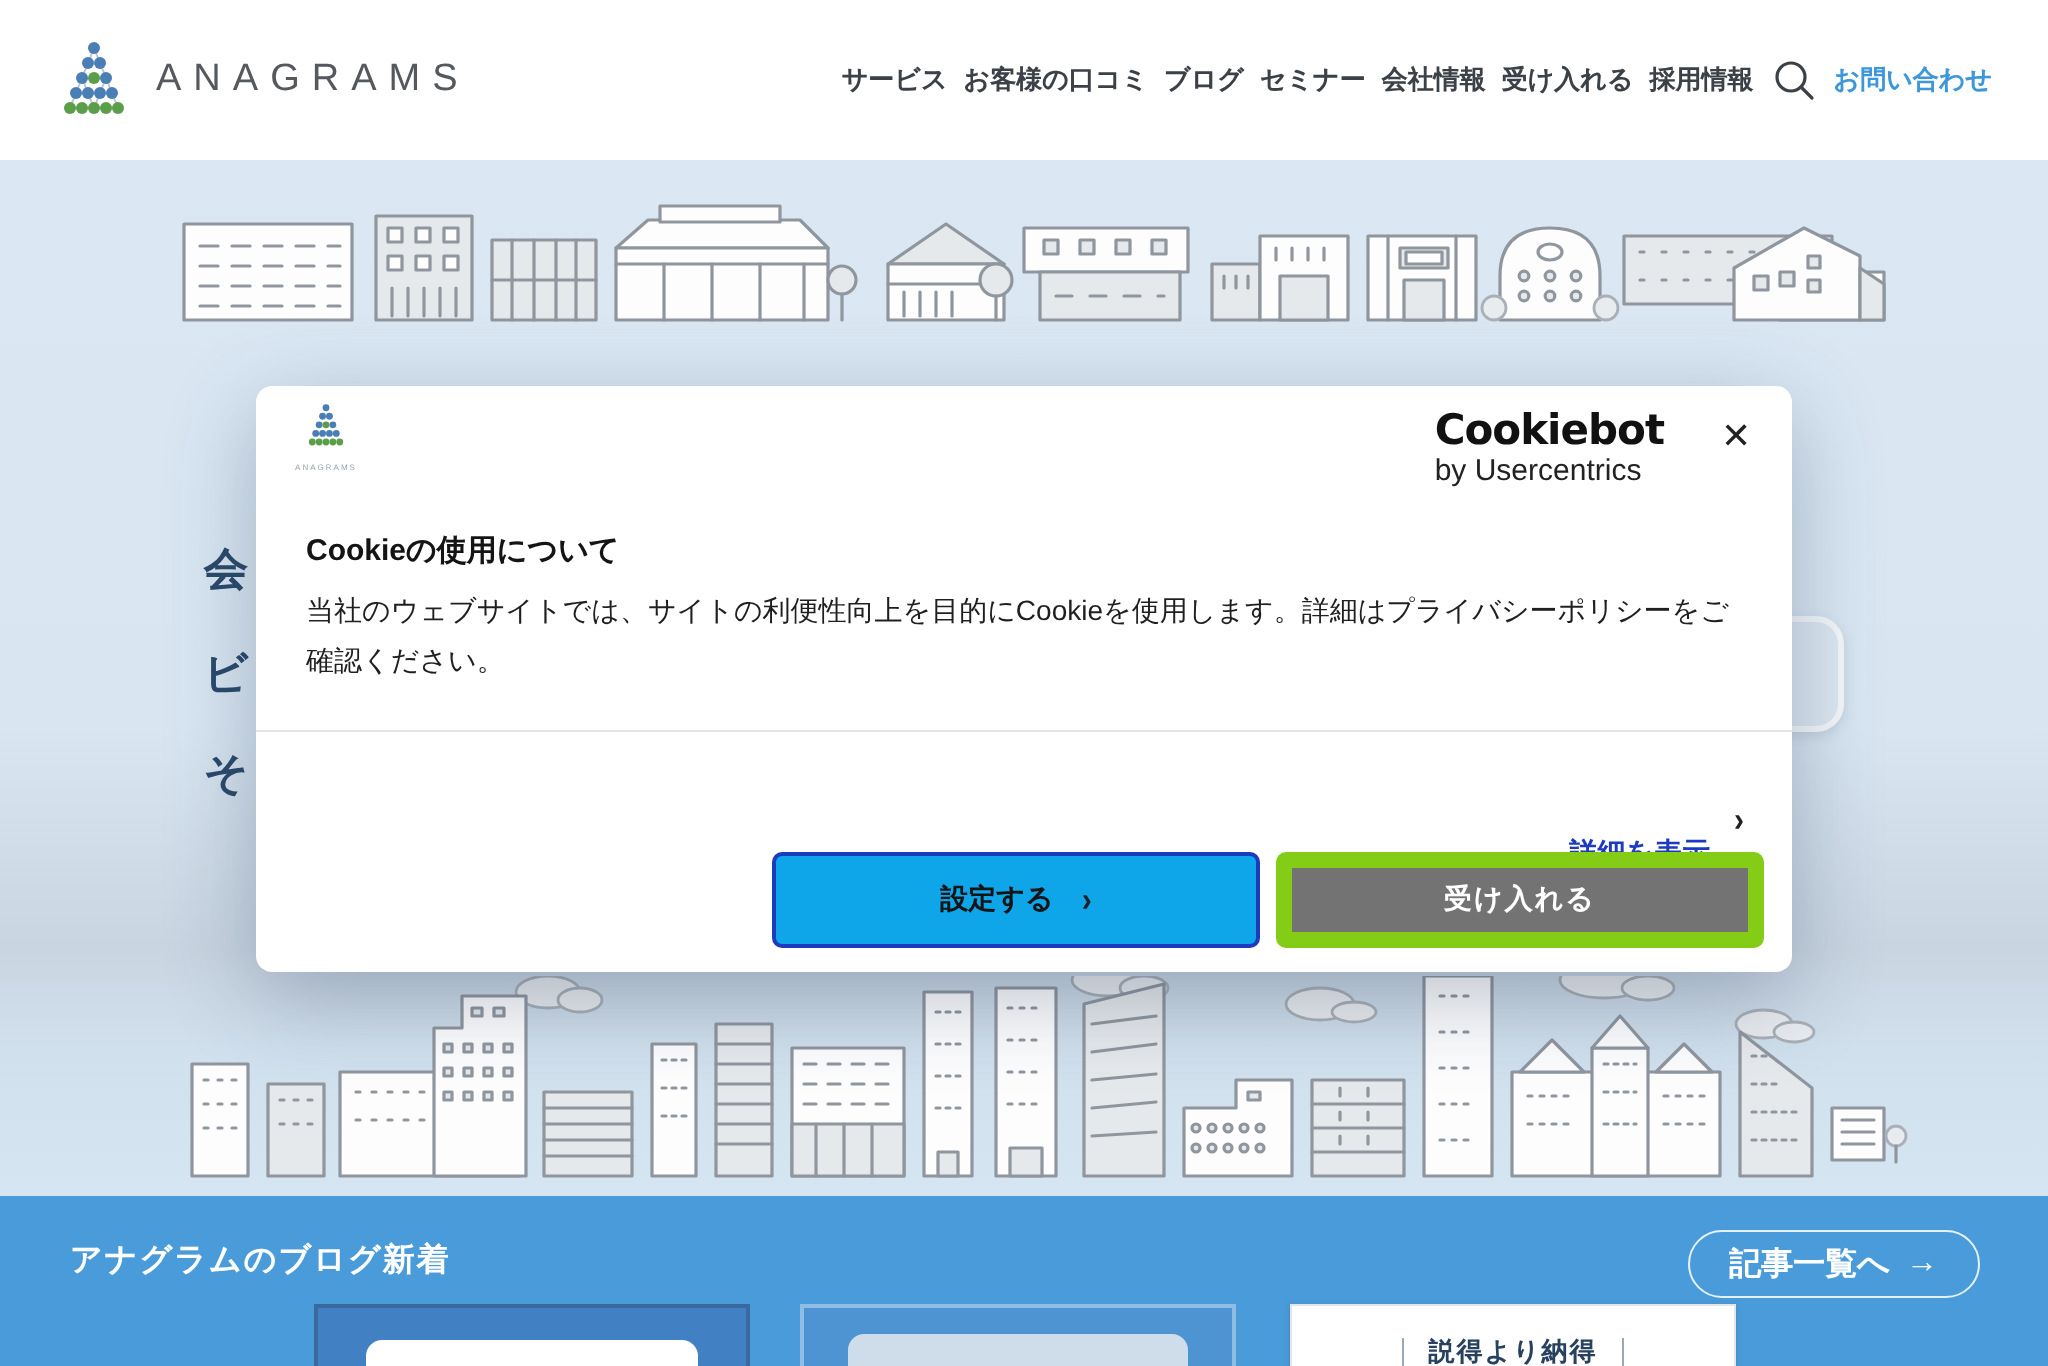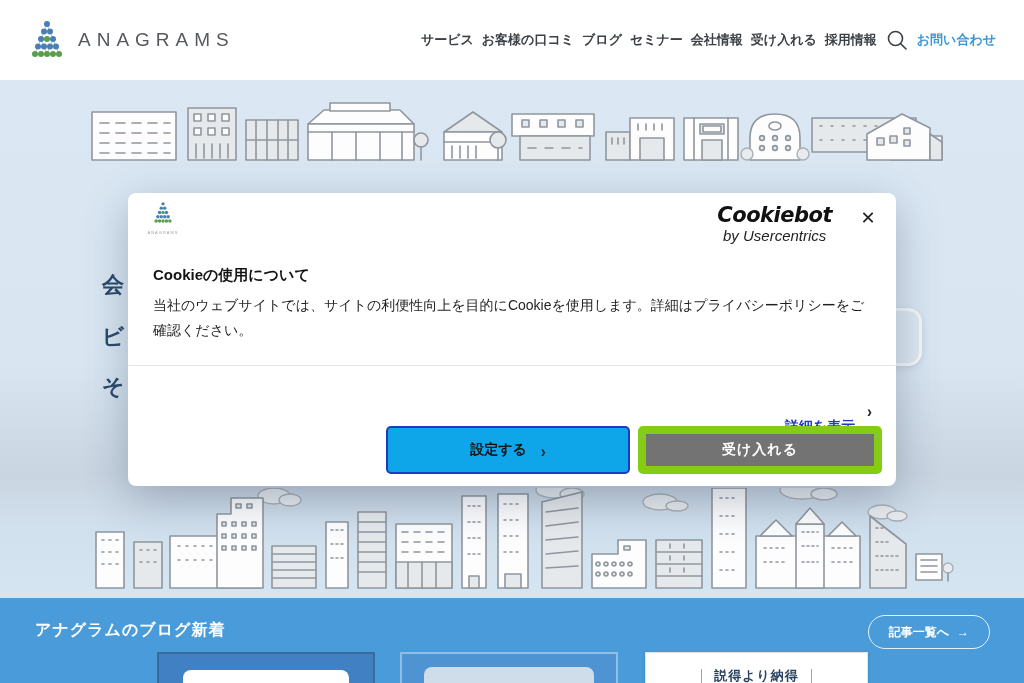--- a/index.html
+++ b/index.html
@@ -21,39 +21,39 @@
           background:linear-gradient(180deg,#dbe8f4 0%, #d9e6f2 55%, #c9d5e1 76%, #d1e0ed 86%, #d6e5f2 100%); }
   .buildings-top { position:absolute; left:84px; top:18px; }
   .skyline { position:absolute; left:84px; bottom:6px; }
   .vchar { position:absolute; left:100px; width:26px; text-align:center; font-size:22px; font-weight:700; color:#2b4a6b; }
   .peek-card { position:absolute; left:852px; top:228px; width:70px; height:58px; background:#dde8f2; border:3px solid #f4f8fb; border-radius:14px; box-shadow:0 2px 6px rgba(90,110,130,.18); }
 
   
   .blog { position:absolute; top:598px; left:0; width:1024px; height:85px; background:#4a9bd9; }
   .blog-title { position:absolute; left:35px; top:22px; color:#ffffff; font-size:16px; font-weight:700; letter-spacing:1px; }
   .blog-viewall { position:absolute; right:34px; top:17px; height:34px; padding:0 20px; display:flex; align-items:center; gap:8px;
-                  border:1px solid rgba(255,255,255,.85); border-radius:17px; color:#fff; font-size:12px; font-weight:700; cursor:pointer; background:transparent; }
+                  border:1px solid rgba(255,255,255,.85); border-radius:17px; color:#fff; font-size:16px; font-weight:700; cursor:pointer; background:transparent; }
   .cards { position:absolute; top:652px; left:0; width:1024px; height:31px; }
   .card { position:absolute; top:0; height:40px; }
   .card1 { left:157px; width:218px; background:#4180c2; border:2px solid #396fa2; border:2px solid #38699f; height:40px; }
   .card1 .inner { position:absolute; left:24px; right:24px; top:16px; height:30px; background:#ffffff; border-radius:8px; }
   .card2 { left:400px; width:218px; background:#4e94d2; border:2px solid #8fbde4; height:40px; }
   .card2 .inner { position:absolute; left:22px; right:22px; top:13px; height:30px; background:#cfdcea; border-radius:8px; }
   .card3 { left:645px; width:223px; background:#ffffff; border:1px solid #e2e6ea; height:40px; box-shadow:0 1px 3px rgba(40,70,100,.25); }
   .card3 .ttl { position:absolute; left:0; right:0; top:14px; display:flex; align-items:center; justify-content:center; gap:12px;
                 color:#27415e; font-size:13px; font-weight:700; letter-spacing:1px; }
   .card3 .vbar { display:inline-block; width:0; height:14px; border-left:1px solid #9aa7b5; }
 
   
   .dialog { position:absolute; left:128px; top:193px; width:768px; height:293px; background:#ffffff; border-radius:8px;
             box-shadow:0 12px 45px rgba(30,50,80,.3); z-index:20; }
   .dlg-head { position:absolute; top:0; left:0; right:0; height:52px; }
   .dlg-logo { position:absolute; left:14px; top:8px; width:42px; text-align:center; }
   .dlg-logo .micro { font-size:4px; letter-spacing:1px; color:#9aa4ad; display:block; margin-top:1px; }
-  .cb-brand { position:absolute; right:64px; top:12px; text-align:center; color:#111; line-height:1;font-style:italic; }
+  .cb-brand { position:absolute; right:64px; top:12px; text-align:left; color:#111; line-height:1; }
   .cb-brand .cb-name { font-size:21px; font-weight:800; letter-spacing:-0.5px; font-family:"DejaVu Sans","Liberation Sans",sans-serif; }
   .cb-brand .cb-sub { font-size:15px; color:#222; margin-top:2px; font-weight:400; }
   .dlg-close { position:absolute; right:16px; top:13px; width:24px; height:24px; font-size:18px; color:#222; display:flex; align-items:center; justify-content:center; cursor:pointer; font-weight:400; }
   .dlg-title { position:absolute; left:25px; top:73px; font-size:15px; font-weight:700; color:#141414; }
   .dlg-body { position:absolute; left:25px; right:30px; top:100px; font-size:14px; line-height:1.75; color:#1f1f1f; }
   .dlg-divider { position:absolute; left:0; right:0; top:172px; border-top:1px solid #e3e6e9; }
   .dlg-details { position:absolute; right:24px; top:192px; display:flex; align-items:center; gap:12px; cursor:pointer; }
   .dlg-details .lbl { color:#1d3bc1; font-size:14px; font-weight:700;margin-top:33px; }
   .dlg-details .chev, .btn-settings .chev { font-size:15px; color:#222; font-weight:700; transform:scaleY(1.15); }
   .dlg-buttons { position:absolute; right:14px; top:233px; display:flex; gap:8px; }

